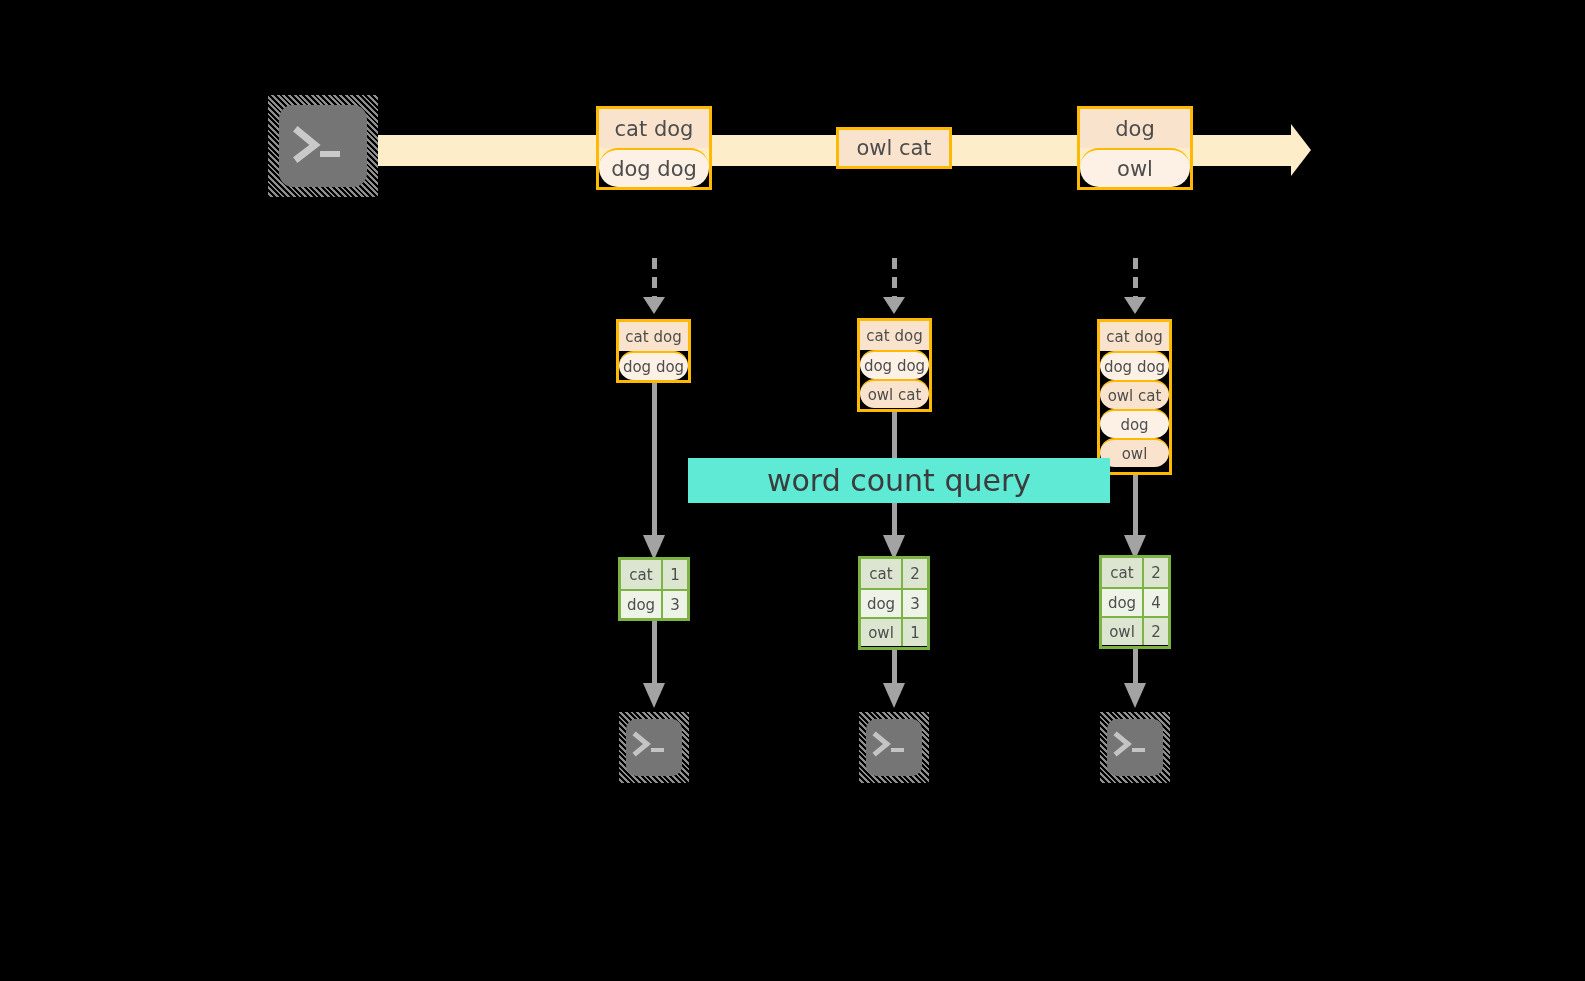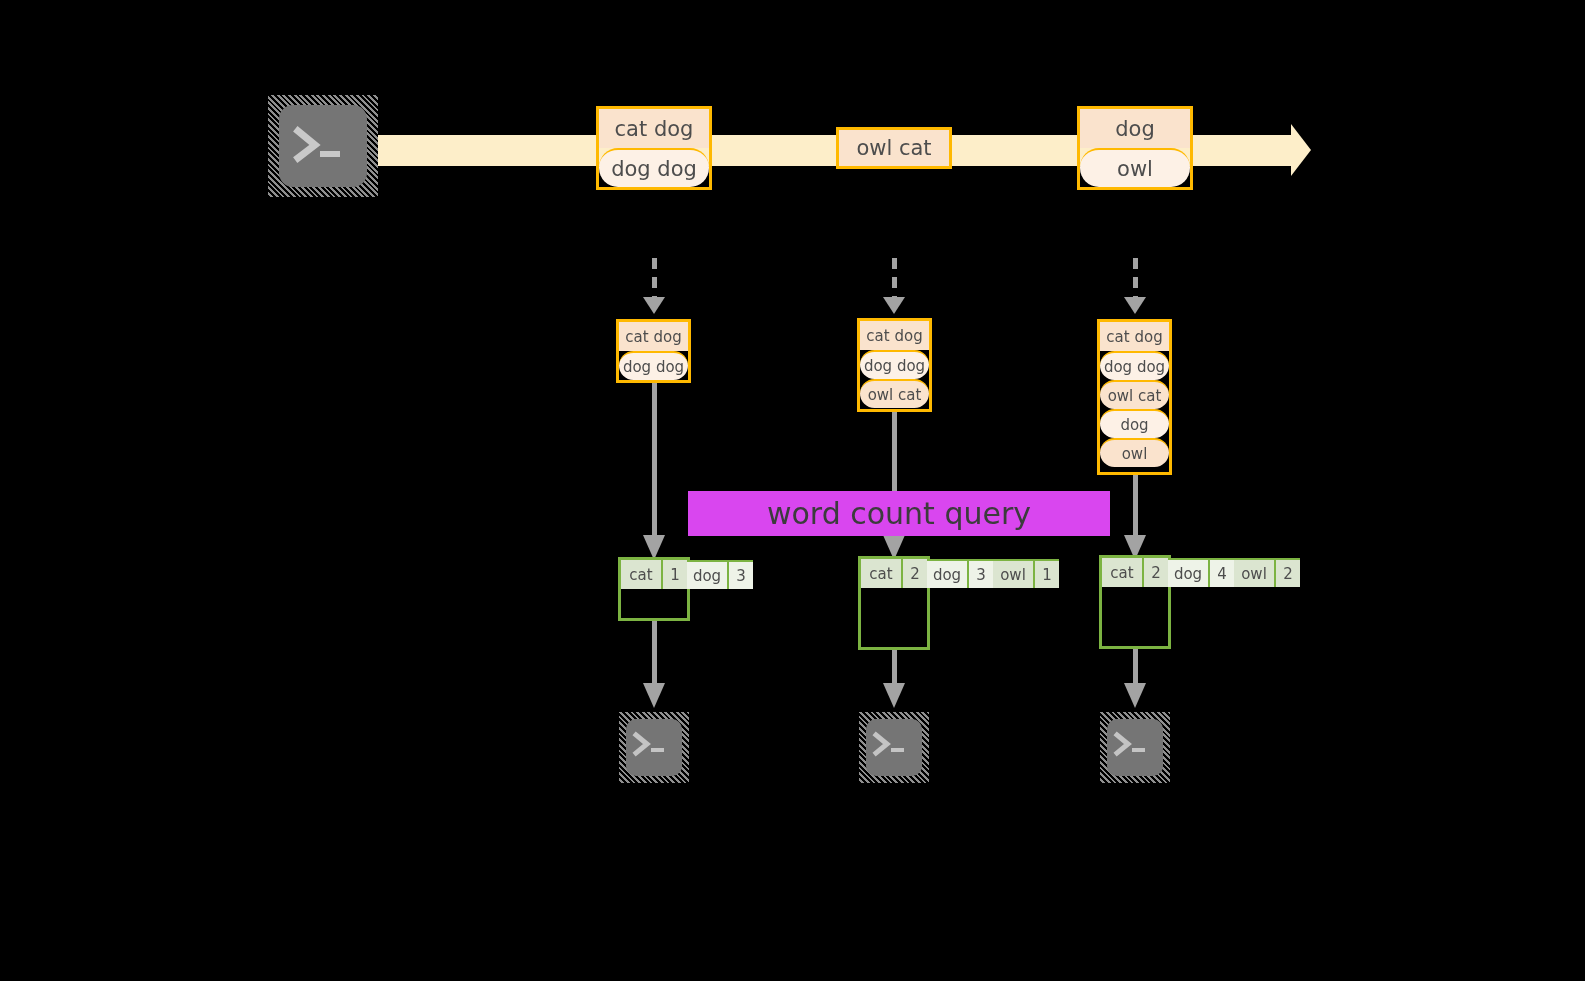--- a/index.html
+++ b/index.html
@@ -24,40 +24,40 @@
   .rec{position:absolute;box-sizing:border-box;border:3px solid #ffb900;
        display:flex;flex-direction:column;}
   .rec .row{box-sizing:border-box;display:flex;align-items:center;
             justify-content:center;color:#4d4d4d;white-space:nowrap;}
   .rec .row.d{background:#fae3cd;}
   .rec .row.l{background:#fdf1e6;}
   .rec .row + .row{border-top:2px solid #ffb900;border-radius:19px;}
 
   
   .tbl{position:absolute;box-sizing:border-box;border:3px solid #7cb342;
-       display:flex;flex-direction:row;text-align:center;}
+       display:flex;flex-direction:column;text-align:center;}
   .tbl .trow{display:flex;box-sizing:border-box;}
   .tbl .trow + .trow{border-top:2px solid #7cb342;}
   .tbl .tc{box-sizing:border-box;display:flex;align-items:center;
            justify-content:center;color:#4d4d4d;white-space:nowrap;}
   .tbl .tc.k{border-right:2px solid #7cb342;}
   .tbl .trow.d .tc{background:#dbe5d0;}
   .tbl .trow.l .tc{background:#eef3e8;}
 
   
   .ashaft{position:absolute;background:#a3a3a3;width:5px;}
   .ashaft.dash{background:linear-gradient(#a3a3a3 0 0) no-repeat;
      background-image:repeating-linear-gradient(to bottom,#a3a3a3 0 11px,rgba(0,0,0,0) 11px 19px);
      background-color:transparent;}
   .ahead{position:absolute;width:0;height:0;border-style:solid;
          border-color:#a3a3a3 transparent transparent transparent;}
 
   
-  .label{position:absolute;background:#d946ef;color:#3c3c3c;
-         display:flex;align-items:center;justify-content:center;margin-top:33px;}
+  .label{position:absolute;background:#5eead4;color:#3c3c3c;
+         display:flex;align-items:center;justify-content:center;}
 </style>
 </head>
 <body>
 
 <div id="stage">
 
   <div class="band" style="left:373px;top:135px;width:918px;height:31px;"></div>
   <div class="band-tip" style="left:1291px;top:124px;border-width:26px 0 26px 20px;"></div>
 
   <div class="term" style="left:268px;top:95px;width:110px;height:102px;">

